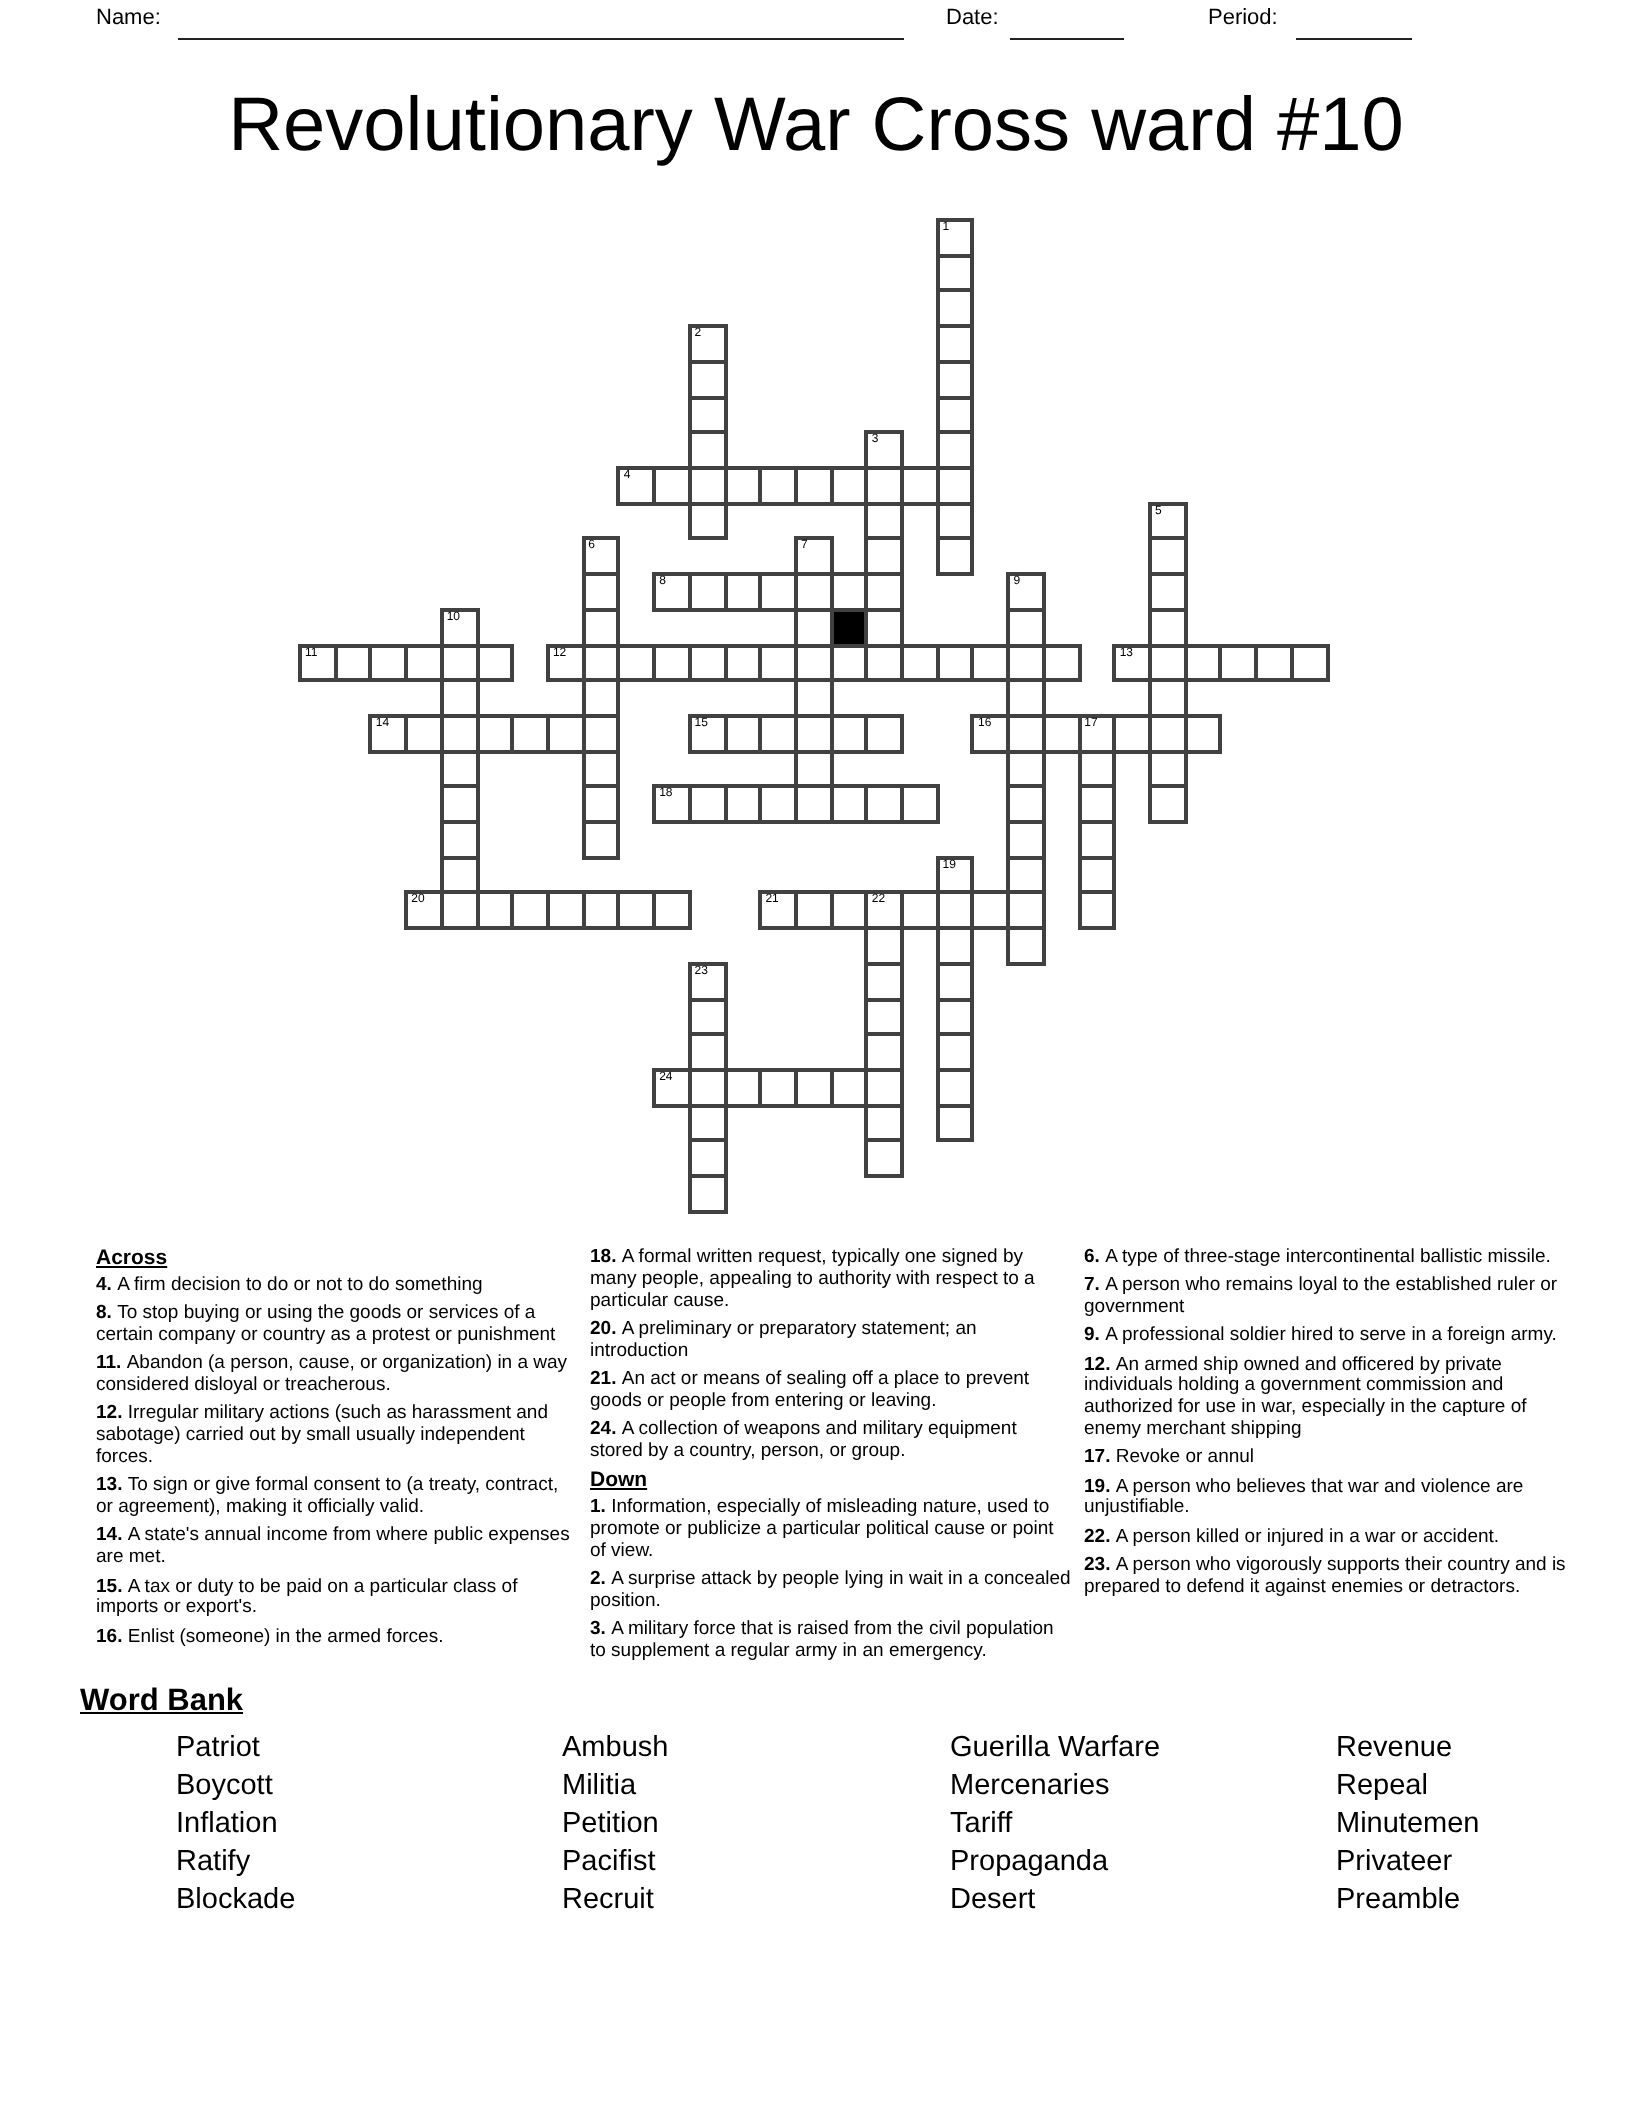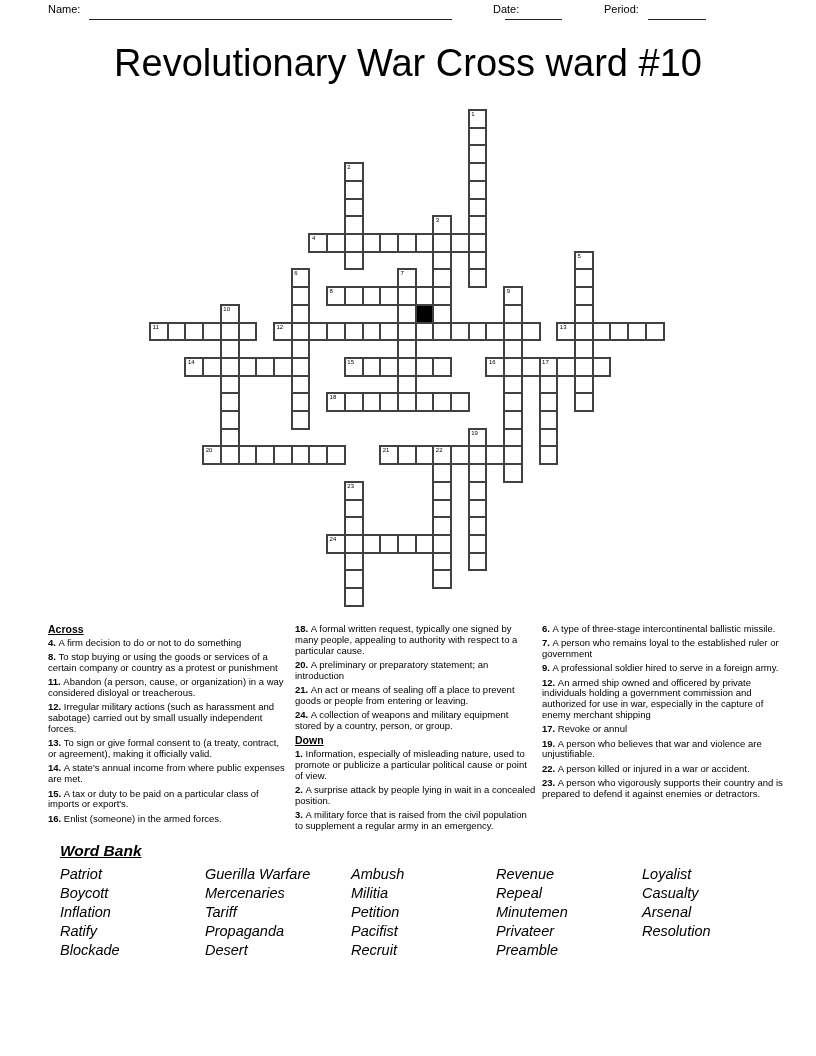--- a/index.html
+++ b/index.html
@@ -29,40 +29,40 @@
   
   #clues{position:absolute;left:48px;top:624px;width:737px;display:flex;gap:6px;}
   .clue-col{width:241px;flex:0 0 auto;}
   .clue-head{
     font-size:10.5px;font-weight:bold;text-decoration:underline;
     margin:0 0 3px 0;line-height:11px;
   }
   p.clue{font-size:9.5px;line-height:10.8px;margin:0 0 3.5px 0;}
   p.clue b{font-weight:bold;}
   
-  #wordbank{position:absolute;left:60px;top:842px;width:740px;font-style:italic;}
+  #wordbank{position:absolute;left:40px;top:842px;width:740px;}
   .wb-title{
     font-size:15.5px;font-weight:bold;text-decoration:underline;margin:0 0 5px 0;
   }
   .wb-cols{display:flex;}
-  .wb-col{flex:0 0 auto;}
+  .wb-col{flex:0 0 auto;margin-left:48px;}
   .wb-col:nth-child(1){width:145px;}
   .wb-col:nth-child(2){width:146px;}
   .wb-col:nth-child(3){width:145px;}
   .wb-col:nth-child(4){width:146px;}
   .wb-col:nth-child(5){width:150px;}
   .wb-word{font-size:14.5px;line-height:19px;white-space:nowrap;}
 </style>
 </head>
 <body>
 
 <div>
   <span class="hdr-label" style="left:48px;top:3px;">Name:</span>
   <span class="blank-line" style="left:89px;top:18px;width:363px;"></span>
-  <span class="hdr-label" style="left:473px;top:3px;margin-left:20px;">Date:</span>
+  <span class="hdr-label" style="left:473px;top:3px;">Date:</span>
   <span class="blank-line" style="left:505px;top:18px;width:57px;"></span>
   <span class="hdr-label" style="left:604px;top:3px;">Period:</span>
   <span class="blank-line" style="left:648px;top:18px;width:58px;"></span>
 </div>
 
 <div class="title">Revolutionary War Cross ward #10</div>
 
 <div id="grid">
     <div class="cell" style="left: 467.78px; top: 109px; height: 19.71px; width: 19.71px;">
       <span class="num">1</span>
@@ -322,34 +322,34 @@
   <div class="wb-title">Word Bank</div>
   <div class="wb-cols">
       <div class="wb-col">
         <div class="wb-word">Patriot</div>
         <div class="wb-word">Boycott</div>
         <div class="wb-word">Inflation</div>
         <div class="wb-word">Ratify</div>
         <div class="wb-word">Blockade</div>
       </div>
       <div class="wb-col">
+        <div class="wb-word">Ambush</div>
+        <div class="wb-word">Militia</div>
+        <div class="wb-word">Petition</div>
+        <div class="wb-word">Pacifist</div>
+        <div class="wb-word">Recruit</div>
+      </div>
+      <div class="wb-col">
         <div class="wb-word">Guerilla Warfare</div>
         <div class="wb-word">Mercenaries</div>
         <div class="wb-word">Tariff</div>
         <div class="wb-word">Propaganda</div>
         <div class="wb-word">Desert</div>
       </div>
       <div class="wb-col">
-        <div class="wb-word">Ambush</div>
-        <div class="wb-word">Militia</div>
-        <div class="wb-word">Petition</div>
-        <div class="wb-word">Pacifist</div>
-        <div class="wb-word">Recruit</div>
-      </div>
-      <div class="wb-col">
         <div class="wb-word">Revenue</div>
         <div class="wb-word">Repeal</div>
         <div class="wb-word">Minutemen</div>
         <div class="wb-word">Privateer</div>
         <div class="wb-word">Preamble</div>
       </div>
       <div class="wb-col">
         <div class="wb-word">Loyalist</div>
         <div class="wb-word">Casualty</div>
         <div class="wb-word">Arsenal</div>

